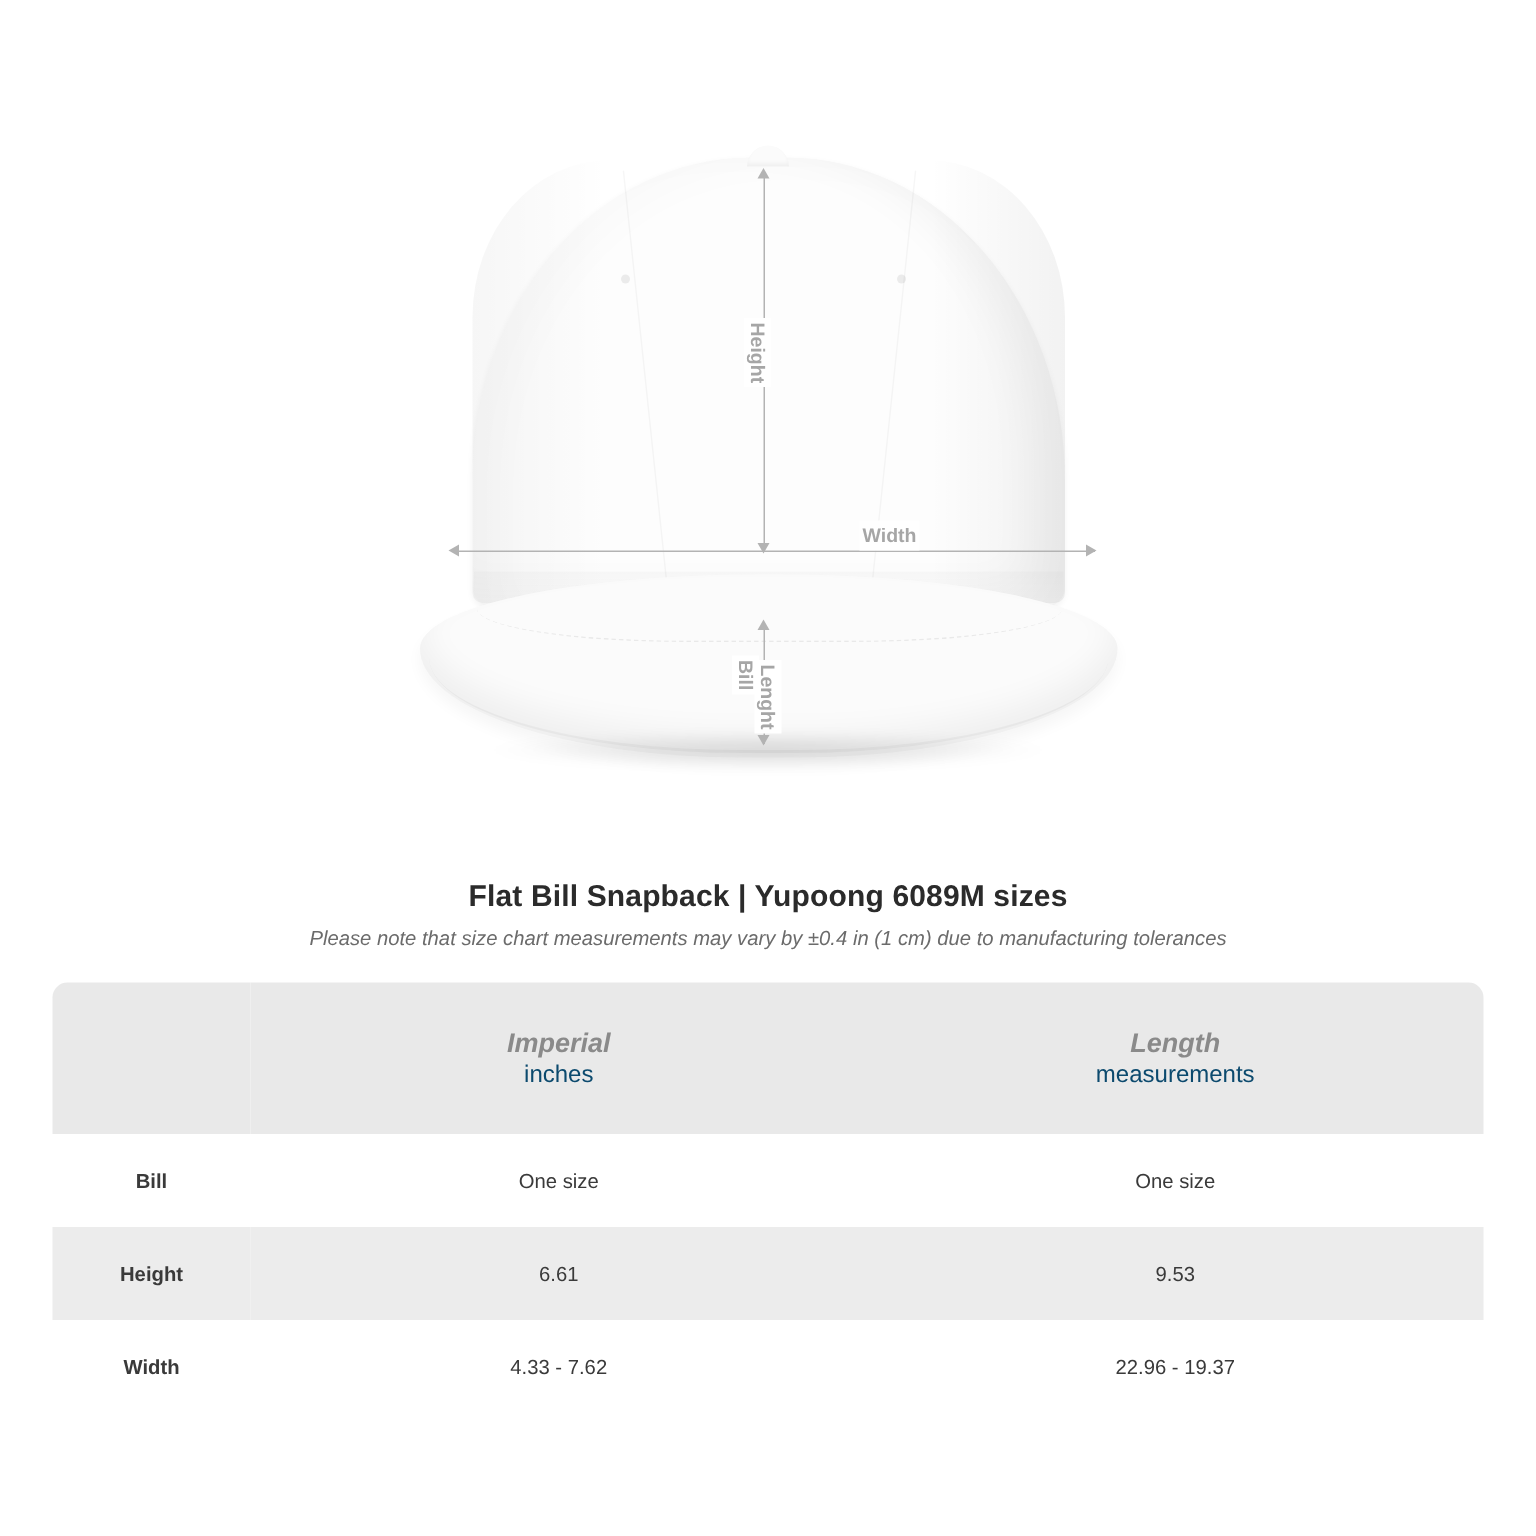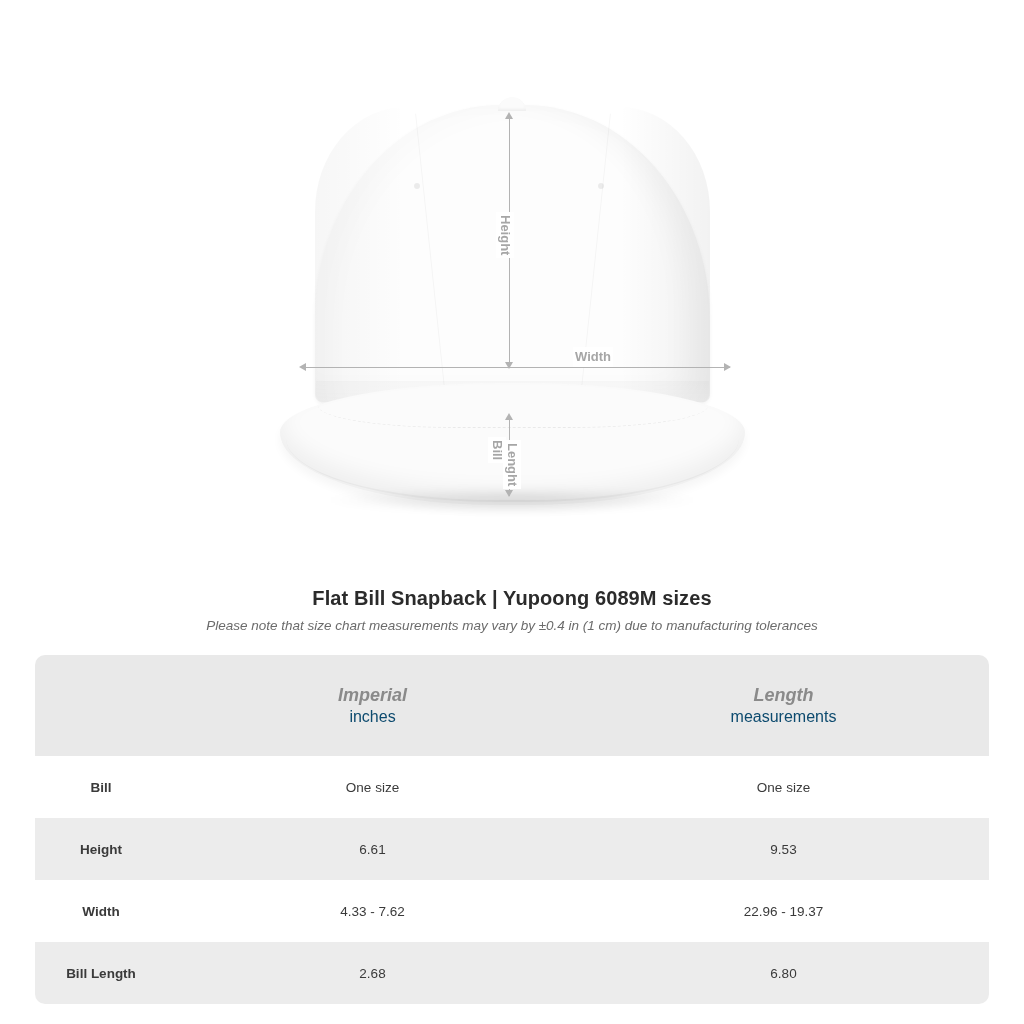--- a/index.html
+++ b/index.html
@@ -357,22 +357,17 @@
           <td class="col-unit col-div">6.61</td>
           <td class="col-unit col-div">9.53</td>
         </tr>
 
         <tr class="data-row odd">
           <td class="rowhead col-size">Width</td>
           <td class="col-unit col-div">4.33 - 7.62</td>
           <td class="col-unit col-div">22.96 - 19.37</td>
         </tr>
 
-        <tr class="data-row even">
-          <td class="rowhead col-size">Bill Length</td>
-          <td class="col-unit col-div">2.68</td>
-          <td class="col-unit col-div">6.80</td>
-        </tr>
       </tbody>
     </table>
   </div>
 
 </div>
 
 </body></html>

